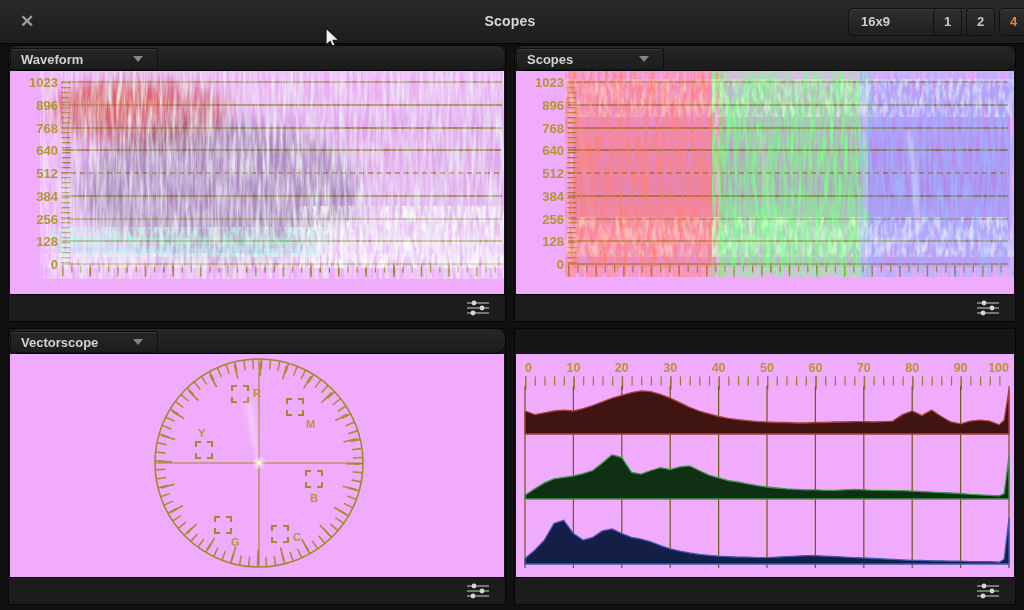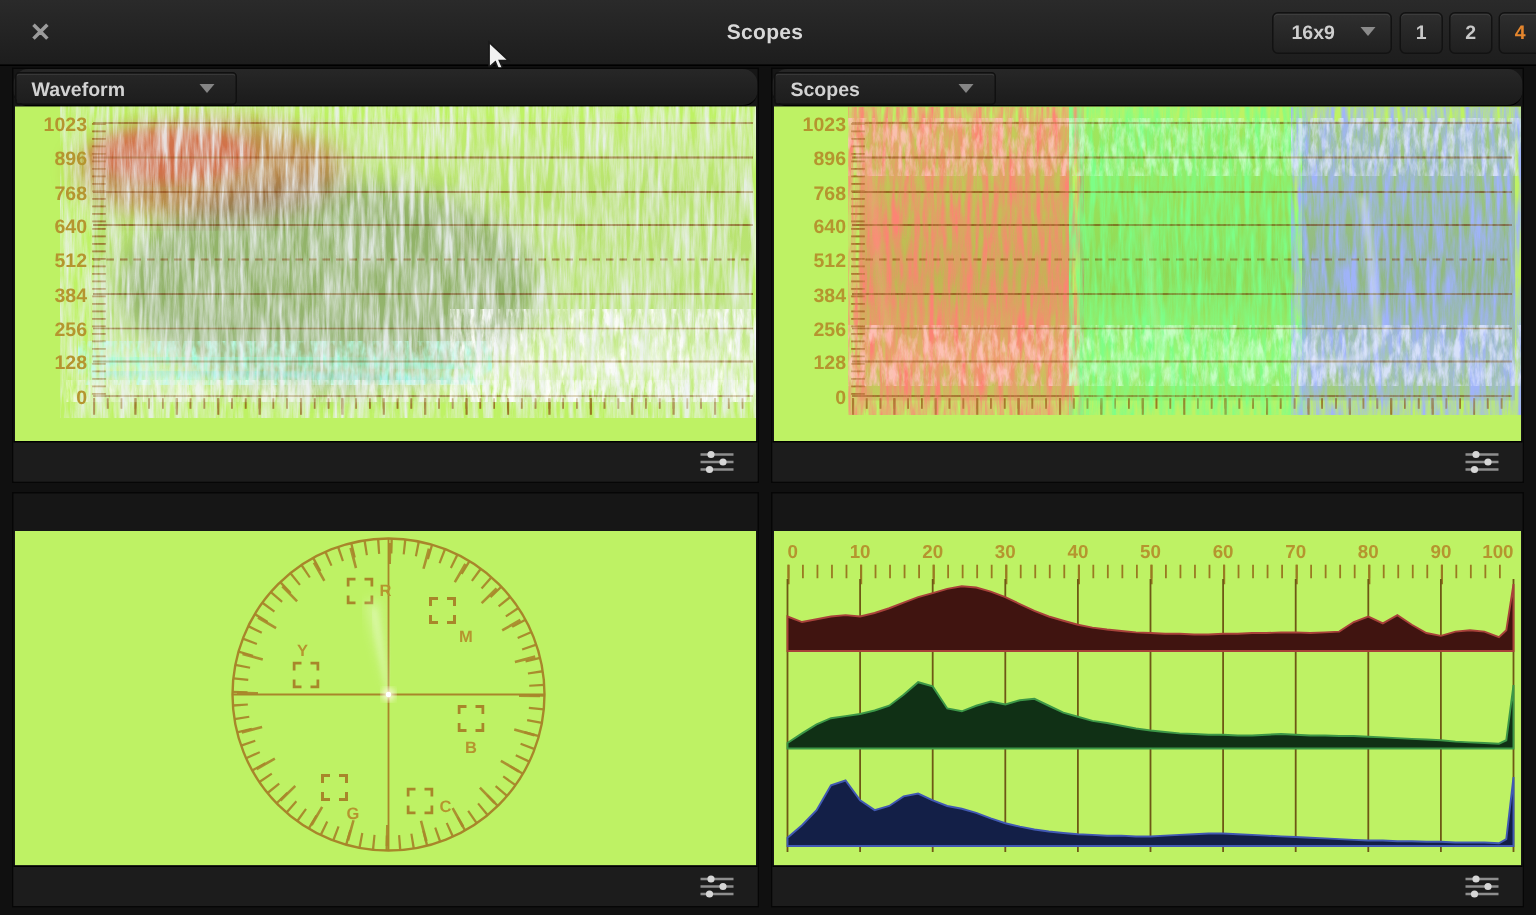--- a/index.html
+++ b/index.html
@@ -7,21 +7,21 @@
          font-family:"Liberation Sans",sans-serif;-webkit-font-smoothing:antialiased;}
   
   .titlebar{position:absolute;left:0;top:0;width:1024px;height:43px;
             background:linear-gradient(#2a2a2a,#1d1d1d);border-bottom:1px solid #000;}
   .close-btn{position:absolute;left:16px;top:11px;width:22px;height:22px;color:#9b9b9b;
              font-size:17px;font-weight:bold;line-height:22px;text-align:center;cursor:default;}
   .tb-title{position:absolute;left:0;right:4px;top:0;height:43px;line-height:43px;text-align:center;
             color:#d8d8d8;font-size:14px;font-weight:bold;letter-spacing:.2px;}
   .aspect-select{position:absolute;left:848px;top:8px;width:78px;height:26px;border-radius:4px;
             background:linear-gradient(#2f2f2f,#202020);border:1px solid #121212;
-            box-shadow:inset 0 1px 0 #3d3d3d;color:#cfcfcf;font-size:13px;font-weight:bold;}
+            box-shadow:inset 0 1px 0 #3d3d3d;color:#cfcfcf;font-size:13px;font-weight:bold;padding-left:40px;}
   .aspect-select .val{position:absolute;left:12px;top:5px;}
   .aspect-select .tri{position:absolute;right:10px;top:9px;width:0;height:0;
             border-left:5px solid transparent;border-right:5px solid transparent;border-top:6px solid #8b8b8b;}
   .layout-btn{position:absolute;top:8px;width:27px;height:26px;border-radius:4px;text-align:center;
             background:linear-gradient(#2e2e2e,#1f1f1f);border:1px solid #121212;
             box-shadow:inset 0 1px 0 #3c3c3c;color:#c8c8c8;font-size:13px;font-weight:bold;line-height:26px;}
   .layout-btn.active{color:#e5862d;}
   #btn1{left:933px}#btn2{left:966px}#btn4{left:999px}
   
   .panel{position:absolute;background:#161616;border:1px solid #060606;box-sizing:border-box;}
@@ -30,21 +30,21 @@
   #p-vector{left:8px;top:328px;width:498px;height:277px;}
   #p-histogram{left:514px;top:328px;width:502px;height:277px;}
   .panel-header{position:absolute;left:0;top:0;right:0;height:24px;
             background:linear-gradient(#272727,#1b1b1b);border-bottom:1px solid #000;border-radius:10px;}
   .dropdown{position:absolute;left:1px;top:2px;width:146px;height:20px;border-radius:3px;
             background:linear-gradient(#262626,#1d1d1d);border:1px solid #101010;
             box-shadow:inset 0 1px 0 #383838;}
   .dropdown .lbl{position:absolute;left:10px;top:3px;color:#d2d2d2;font-size:13px;font-weight:bold;}
   .dropdown .tri{position:absolute;right:14px;top:7px;width:0;height:0;
             border-left:5px solid transparent;border-right:5px solid transparent;border-top:6px solid #858585;}
-  .scope{position:absolute;left:1px;right:1px;top:25px;bottom:27px;background:#bef264;overflow:hidden;}
+  .scope{position:absolute;left:1px;right:1px;top:25px;bottom:27px;background:#f0abfc;overflow:hidden;}
   .panel-footer{position:absolute;left:0;right:0;bottom:0;height:26px;background:#1c1c1c;border-top:1px solid #000;}
   .adjust-btn{position:absolute;right:10px;top:3px;width:34px;height:20px;border-radius:3px;}
   svg{display:block}
   text{font-family:"Liberation Sans",sans-serif;}
   
   .cursor{position:absolute;left:325px;top:27px;pointer-events:none;}
 </style>
 </head>
 <body>
 
@@ -273,20 +273,26 @@
             </g>
           <circle cx="13" cy="5" r="2.4" fill="#d6d6d6"></circle>
             <circle cx="21" cy="10" r="2.4" fill="#d6d6d6"></circle>
             <circle cx="12" cy="15" r="2.4" fill="#d6d6d6"></circle>
         </svg>
       </div>
     </div>
   </div>
 
   <div class="panel" id="p-vector">
+    <div class="panel-header">
+      <div class="dropdown">
+        <span class="lbl">Vectorscope</span>
+        <span class="tri"></span>
+      </div>
+    </div>
     <div class="scope">
       <svg width="496" height="225" viewBox="0 0 496 225">
         <defs>
           <symbol id="tgt" viewBox="0 0 18 18">
             <path d="M1,6 V1 H6 M12,1 H17 V6 M17,12 V17 H12 M6,17 H1 V12" fill="none" stroke="#a8862a" stroke-width="2"></path>
           </symbol>
         </defs>
         <g>
           <circle cx="249" cy="109" r="104" fill="none" stroke="#a8862a" stroke-width="1.6"></circle>
           <circle cx="249" cy="109" r="99" fill="none" stroke="#a8862a" stroke-width="10" stroke-dasharray="1.5 7.16" opacity="0.95"></circle>

